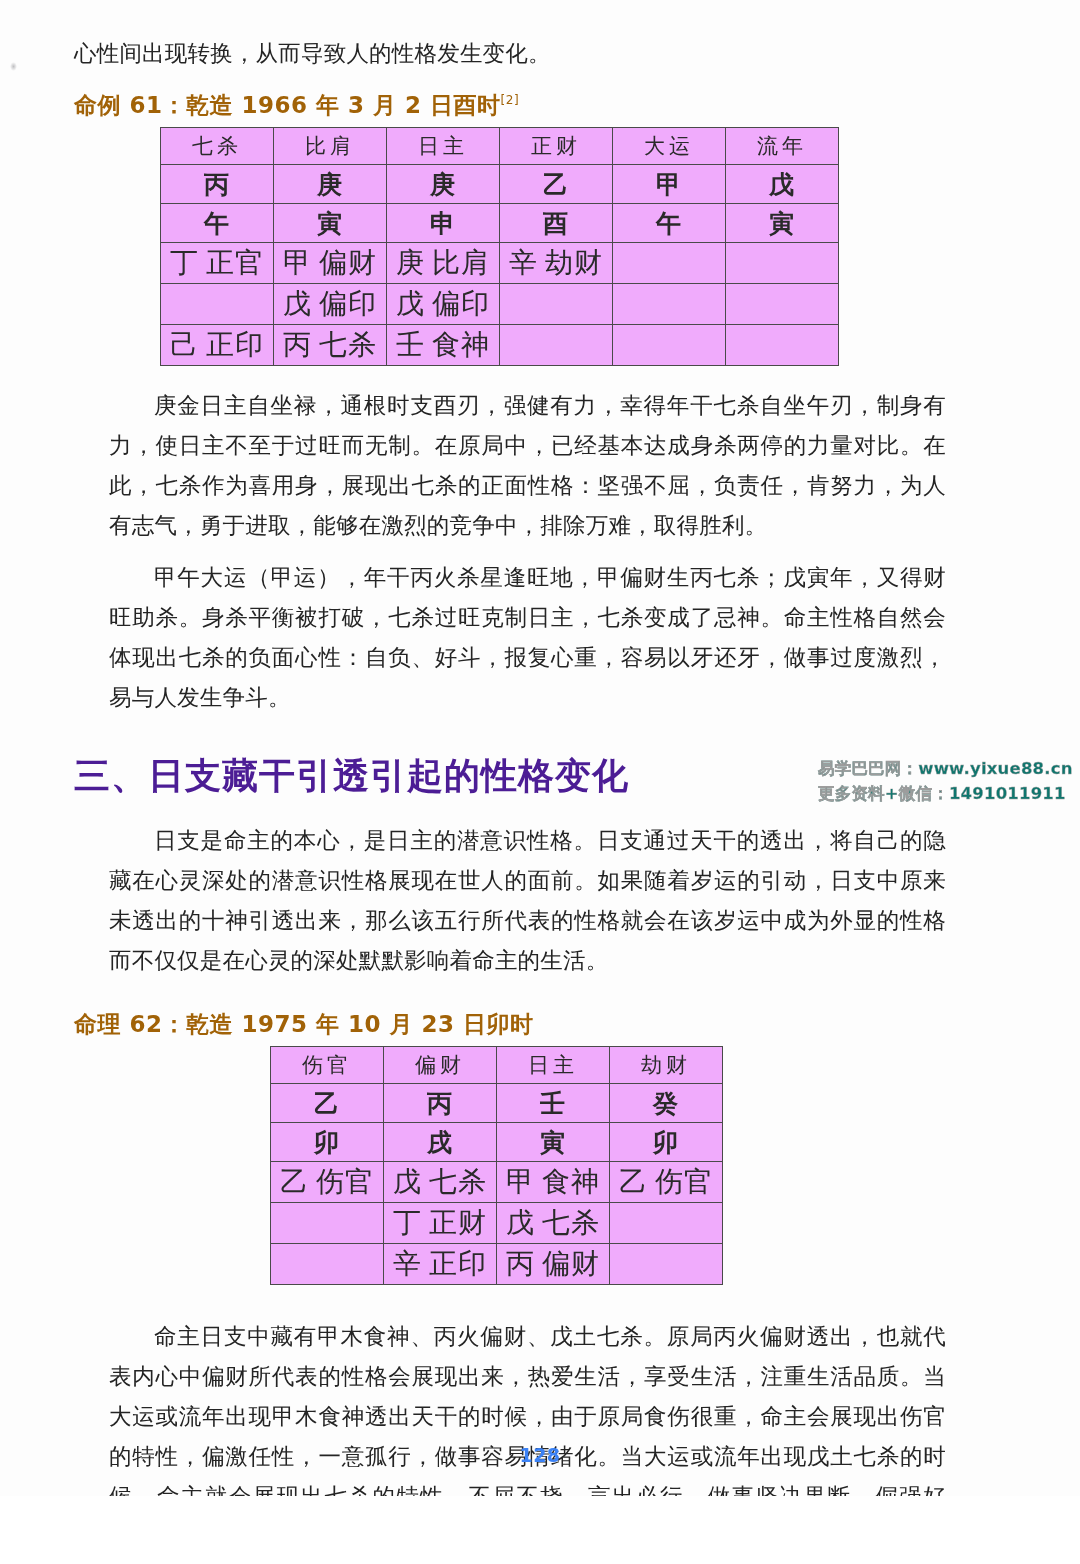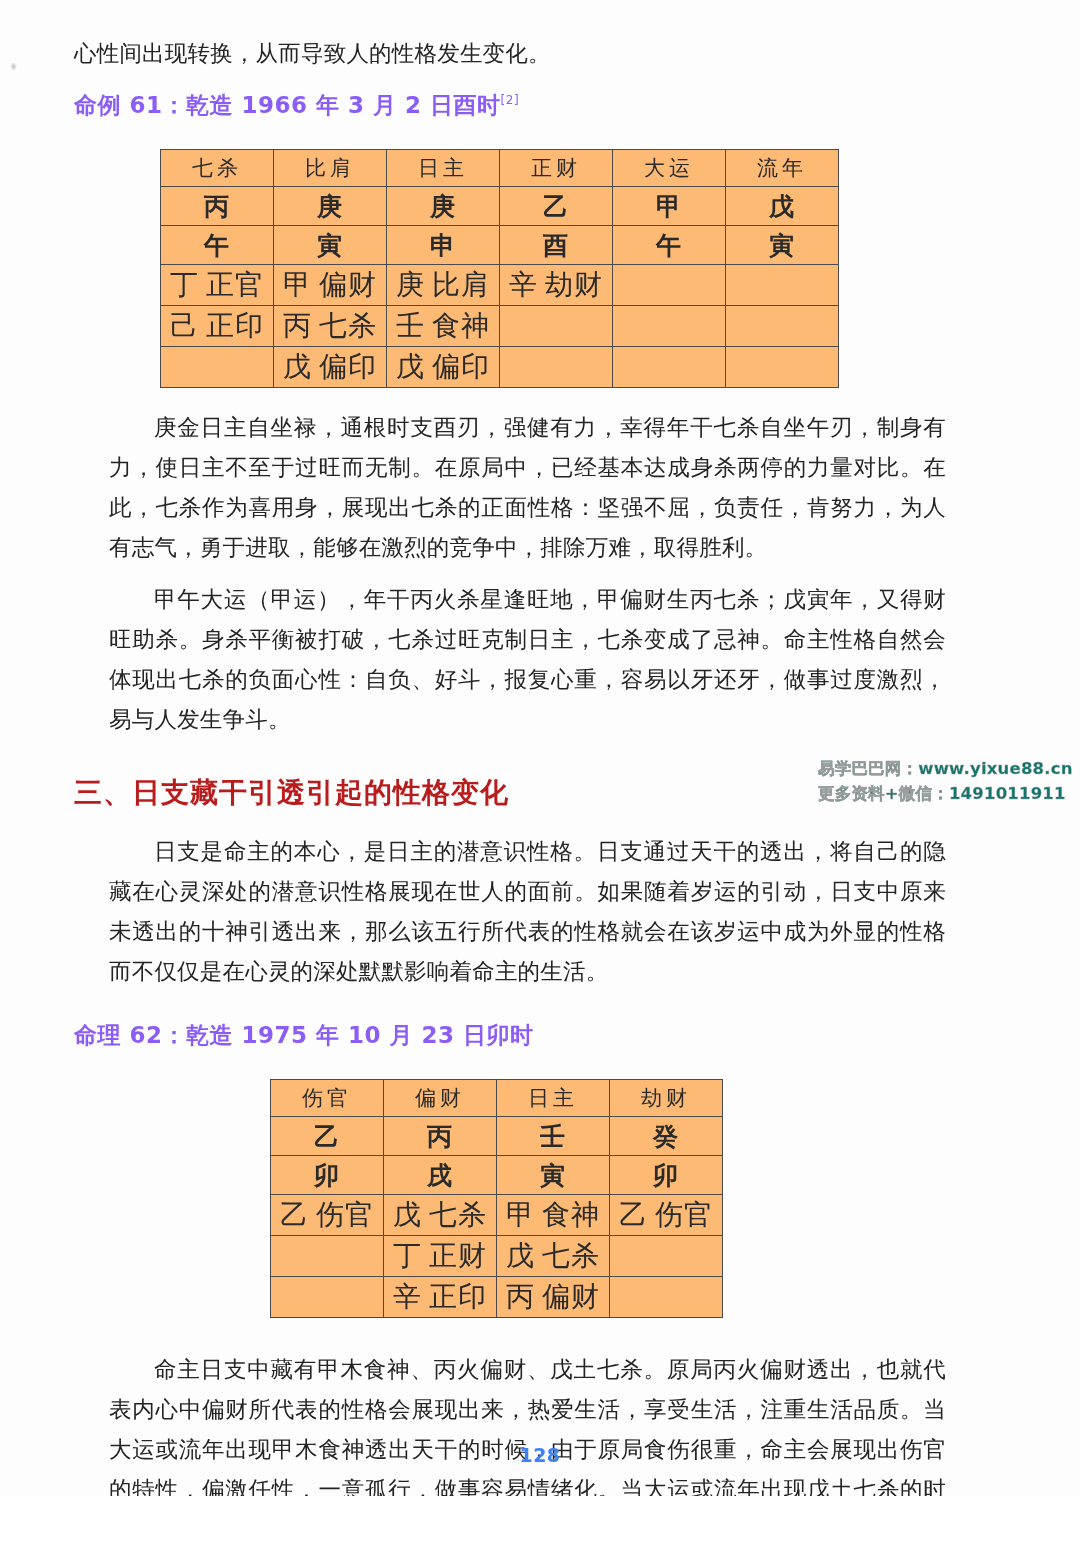--- a/index.html
+++ b/index.html
@@ -46,40 +46,39 @@
     text-align: justify;
     text-justify: inter-ideograph;
     margin: 0;
   }
   .indent { text-indent: 2em; margin-left: 35px; }
 
   .case-head {
     font-family: "DejaVu Sans", "Liberation Sans", sans-serif;
     font-weight: bold;
     font-size: 23px;
-    color: #8b5cf6;
+    color: #a16207;
     margin: 16px 0 6px 0;
     letter-spacing: 0.5px;
   }
   .case-head sup {
     font-size: 12px;
     font-weight: normal;
     vertical-align: super;
   }
 
   
   .bazi-wrap { display: flex; }
   .bazi-wrap.indent-1 { padding-left: 86px; }
   .bazi-wrap.indent-2 { padding-left: 196px; }
 
   table.bazi {
     border-collapse: collapse;
     table-layout: fixed;
-    background: #fdba74;
-    margin-top: 22px;
+    background: #f0abfc;
   }
   table.bazi td {
     border: 1px solid #4a4a4a;
     text-align: center;
     vertical-align: middle;
     color: #2a2a2a;
     font-family: "Liberation Serif", "DejaVu Serif", serif;
   }
   table.bazi.t1 td { width: 110px; }
   table.bazi.t2 td { width: 110px; }
@@ -99,22 +98,22 @@
   td.r-hidden {
     height: 33px;
     font-size: 28px;
     letter-spacing: 1px;
   }
   td.r-hidden .gan { margin-right: 7px; }
 
   h2.section {
     font-family: "DejaVu Sans", "Liberation Sans", sans-serif;
     font-weight: bold;
-    font-size: 28px;
-    color: #b91c1c;
+    font-size: 36px;
+    color: #4c1d95;
     margin: 34px 0 20px 0;
     letter-spacing: 1px;
   }
 
   .fact {
     padding-left: 48px;
     margin: 14px 0 10px 0;
   }
 
   .watermark {
@@ -191,31 +190,31 @@
           </tr>
           <tr>
             <td class="r-hidden"><span class="gan">丁</span><span>正官</span></td>
             <td class="r-hidden"><span class="gan">甲</span><span>偏财</span></td>
             <td class="r-hidden"><span class="gan">庚</span><span>比肩</span></td>
             <td class="r-hidden"><span class="gan">辛</span><span>劫财</span></td>
             <td class="r-hidden"></td>
             <td class="r-hidden"></td>
           </tr>
           <tr>
+            <td class="r-hidden"></td>
+            <td class="r-hidden"><span class="gan">戊</span><span>偏印</span></td>
+            <td class="r-hidden"><span class="gan">戊</span><span>偏印</span></td>
+            <td class="r-hidden"></td>
+            <td class="r-hidden"></td>
+            <td class="r-hidden"></td>
+          </tr>
+          <tr>
             <td class="r-hidden"><span class="gan">己</span><span>正印</span></td>
             <td class="r-hidden"><span class="gan">丙</span><span>七杀</span></td>
             <td class="r-hidden"><span class="gan">壬</span><span>食神</span></td>
-            <td class="r-hidden"></td>
-            <td class="r-hidden"></td>
-            <td class="r-hidden"></td>
-          </tr>
-          <tr>
-            <td class="r-hidden"></td>
-            <td class="r-hidden"><span class="gan">戊</span><span>偏印</span></td>
-            <td class="r-hidden"><span class="gan">戊</span><span>偏印</span></td>
             <td class="r-hidden"></td>
             <td class="r-hidden"></td>
             <td class="r-hidden"></td>
           </tr>
         </tbody>
       </table>
     </div>
 
     <div class="spacer-md"></div>
 

